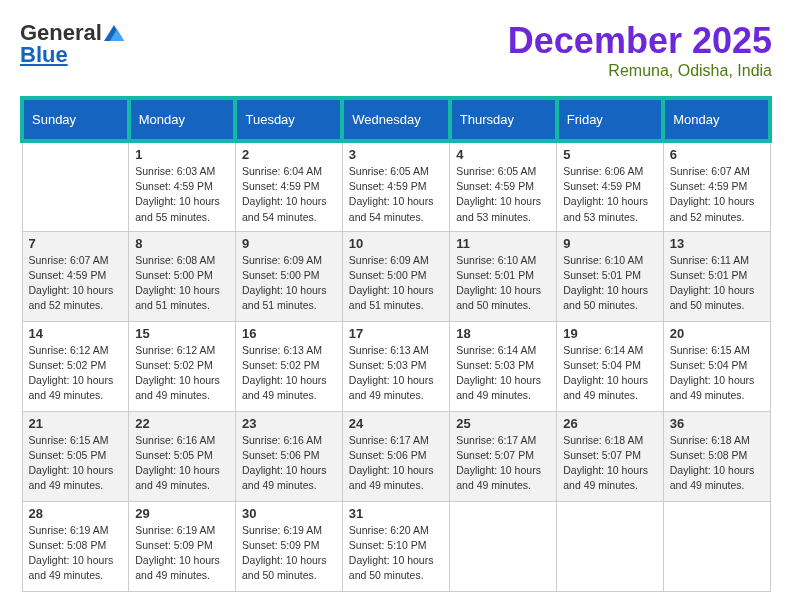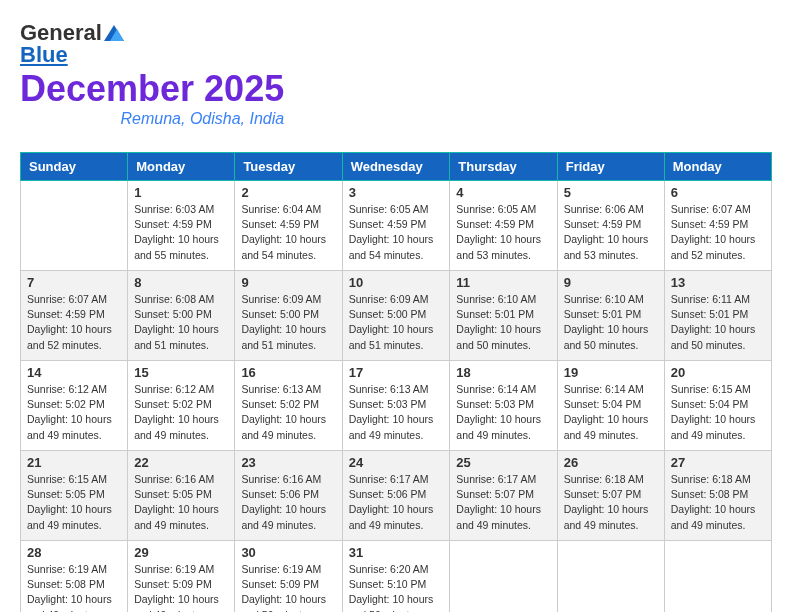--- a/index.html
+++ b/index.html
@@ -7,56 +7,54 @@
       font-family: Arial, sans-serif;
       background: #fff;
       width: 792px;
       min-height: 612px;
       padding: 20px;
     }
     .header {
       display: flex;
       justify-content: space-between;
       align-items: flex-start;
-      margin-bottom: 24px;
-      flex-direction: column;
+      margin-bottom: 16px;
     }
     .logo {
       display: flex;
       flex-direction: column;
       align-items: flex-start;
     }
     .logo-general { color: #333; }
     .logo-blue { color: #1565c0; }
     .title-block {
       text-align: right;
     }
     .month-title {
       font-size: 36px;
       font-weight: bold;
       color: #6d28d9;
     }
     .location-title {
       font-size: 16px;
-      color: #3b82f6;
-      font-style: italic;
+      color: #4d7c0f;
     }
     .calendar {
       width: 100%;
       border-collapse: collapse;
       border: 1px solid #ccc;
     }
     .calendar th {
       background-color: #1565c0;
       color: #fff;
       font-size: 13px;
-      font-weight: bold;
-      padding: 6px 8px;
+      font-weight: normal;
+      padding: 12px 8px;
       text-align: left;
-      border: 1px solid #14b8a6;
+      border: 4px solid #14b8a6;
     }
     .calendar td {
       vertical-align: top;
       border: 1px solid #ccc;
       padding: 4px 6px;
       width: 108px;
       height: 90px;
       font-size: 11px;
       color: #333;
     }
@@ -220,21 +218,21 @@
         </td>
         <td>
           <span class="day-number">25</span>
           <div class="day-info">Sunrise: 6:17 AM<br>Sunset: 5:07 PM<br>Daylight: 10 hours and 49 minutes.</div>
         </td>
         <td>
           <span class="day-number">26</span>
           <div class="day-info">Sunrise: 6:18 AM<br>Sunset: 5:07 PM<br>Daylight: 10 hours and 49 minutes.</div>
         </td>
         <td>
-          <span class="day-number">27</span>
+          <span class="day-number">36</span>
           <div class="day-info">Sunrise: 6:18 AM<br>Sunset: 5:08 PM<br>Daylight: 10 hours and 49 minutes.</div>
         </td>
       </tr>
       <tr class="row-white">
         <td>
           <span class="day-number">28</span>
           <div class="day-info">Sunrise: 6:19 AM<br>Sunset: 5:08 PM<br>Daylight: 10 hours and 49 minutes.</div>
         </td>
         <td>
           <span class="day-number">29</span>

